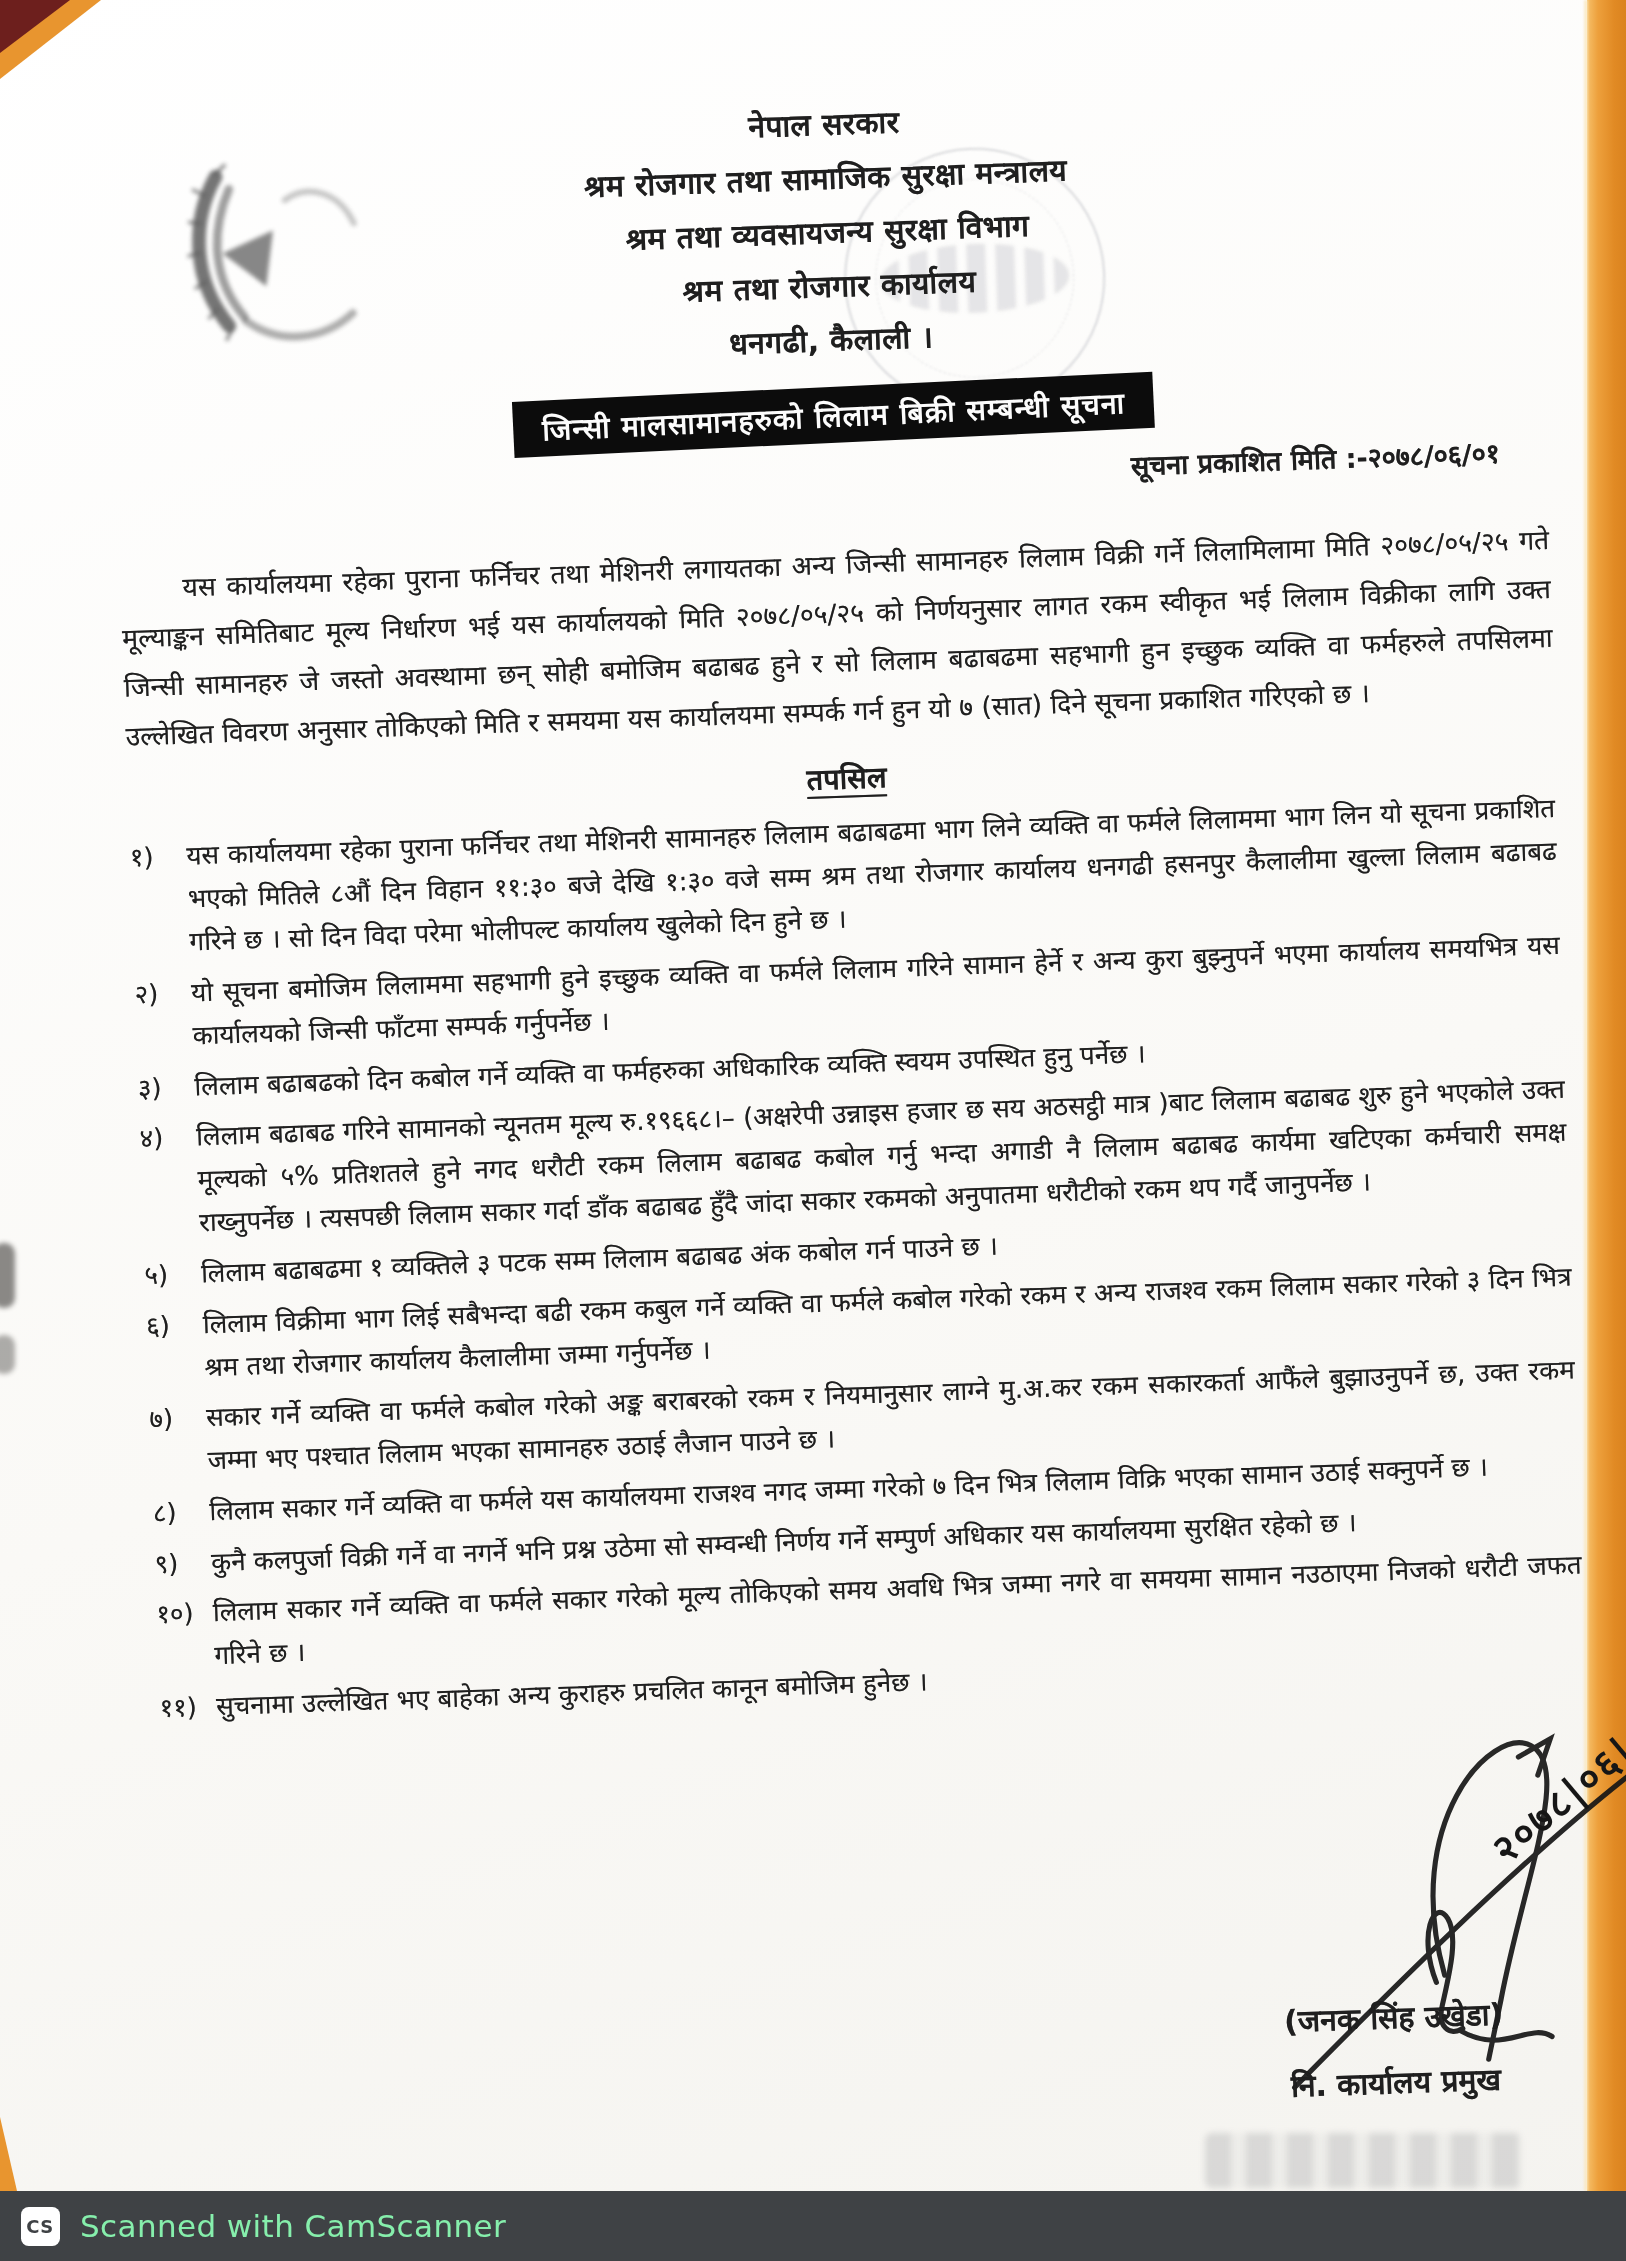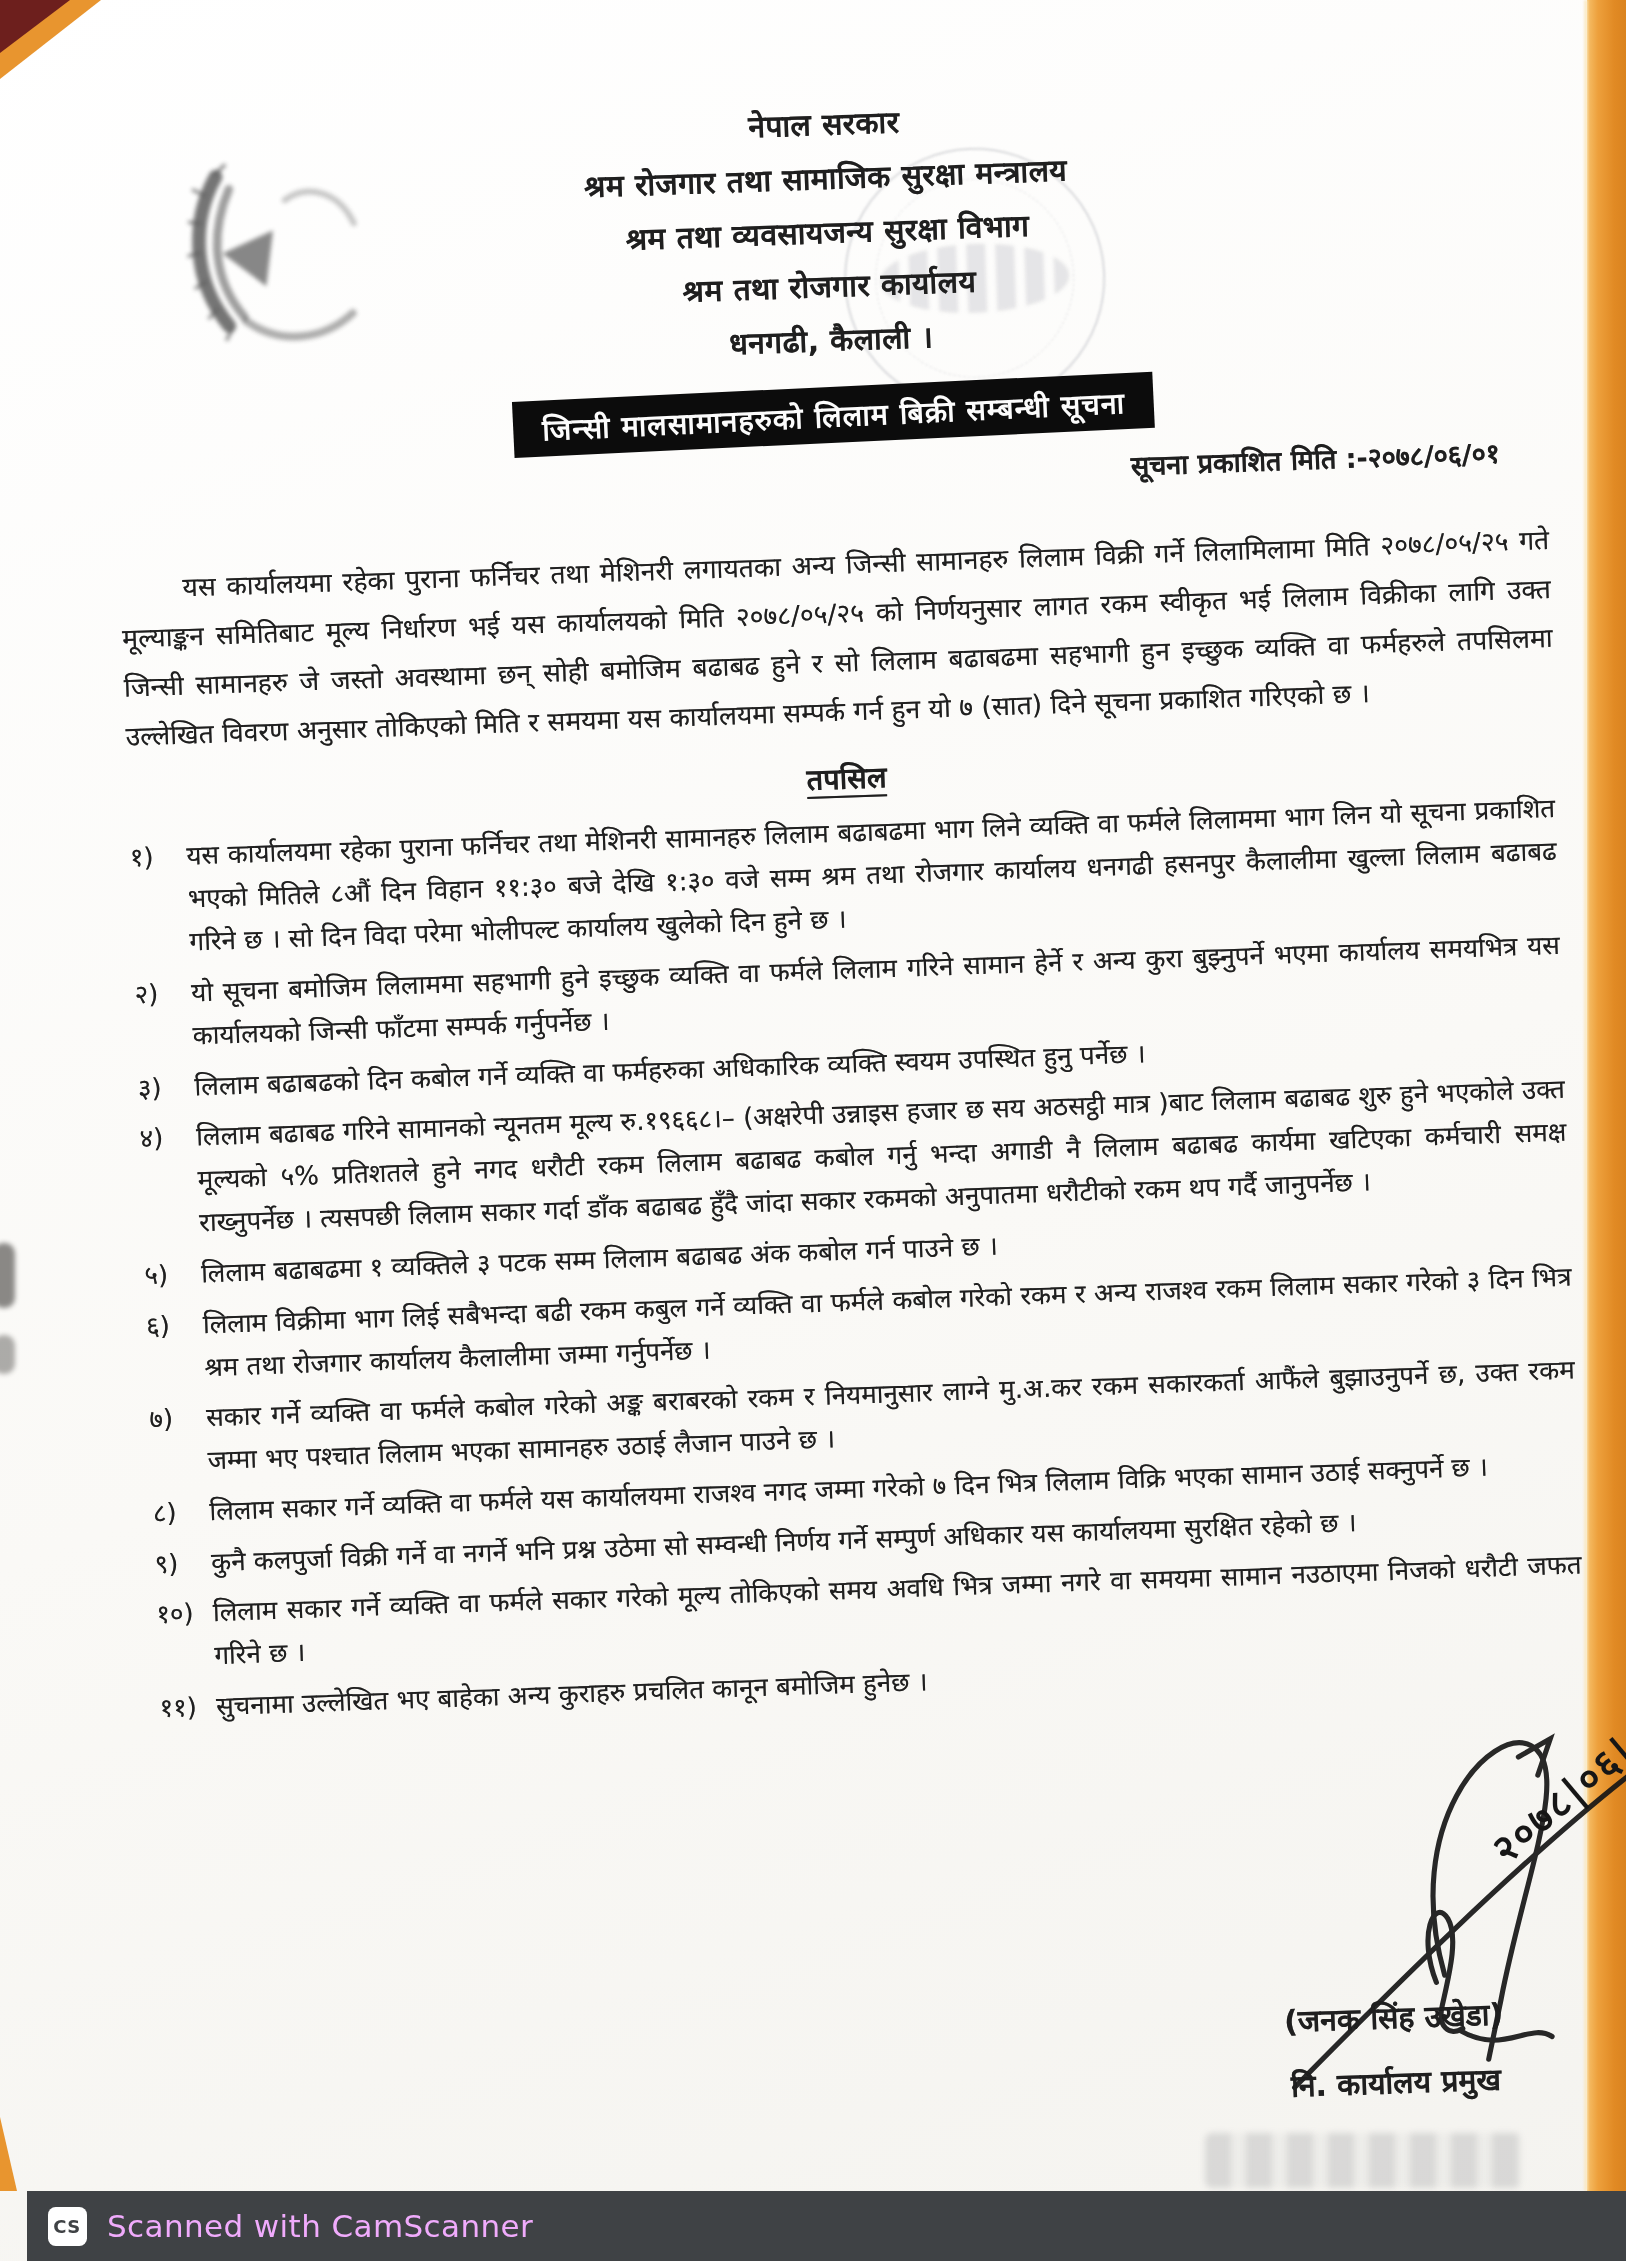--- a/index.html
+++ b/index.html
@@ -67,25 +67,25 @@
   .signer{position:absolute;left:1060px;top:1941px;width:325px;text-align:center;}
   .signer .name{font-size:30px;font-weight:bold;margin-bottom:24px;}
   .signer .title{font-size:30px;font-weight:bold;}
 
   .faint-stamp{position:absolute;left:1205px;top:2133px;width:317px;height:55px;
     background:repeating-linear-gradient(90deg,rgba(110,112,118,.38) 0 26px,rgba(110,112,118,.1) 26px 41px);
     filter:blur(3.4px);opacity:.55;border-radius:6.8px;}
 
   
   .footer{position:absolute;left:0;right:0;bottom:0;height:70px;background:#3f4245;
-    display:flex;align-items:center;gap:20.5px;padding-left:20.5px;box-sizing:border-box;margin-left:27px;}
+    display:flex;align-items:center;gap:20.5px;padding-left:20.5px;box-sizing:border-box;}
   .cs-logo{width:39px;height:39px;background:#ffffff;border-radius:7.7px;
     display:flex;align-items:center;justify-content:center;
     font-size:18px;font-weight:bold;color:#3f4245;letter-spacing:0.4px;}
-  .footer-text{font-size:31px;color:#f0abfc;letter-spacing:0.4px;}
+  .footer-text{font-size:31px;color:#86efac;letter-spacing:0.4px;}
 </style>
 </head>
 <body>
 
 <div class="scene">
 
   <div class="right-strip"></div>
   <div class="corner-orange"></div>
   <div class="corner-maroon"></div>
   <div class="bottom-left-sliver"></div>

